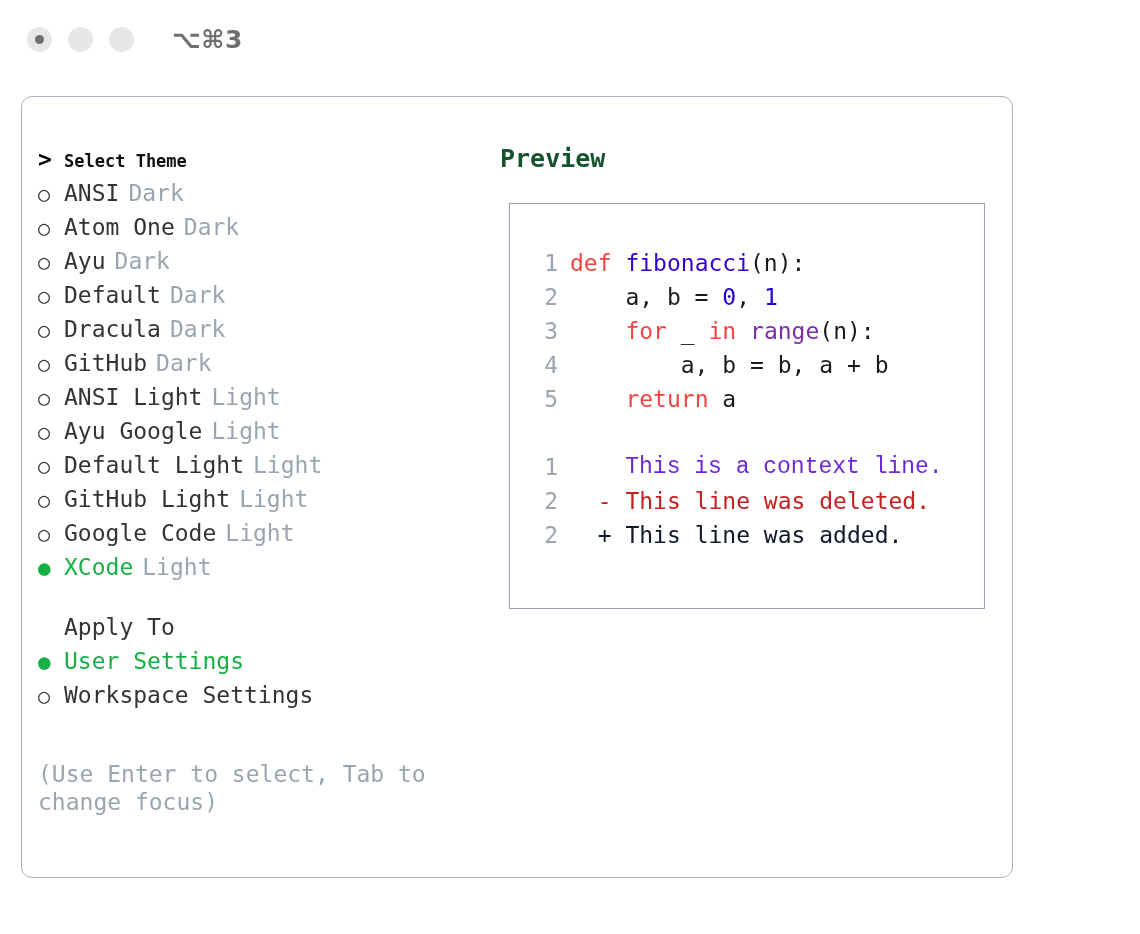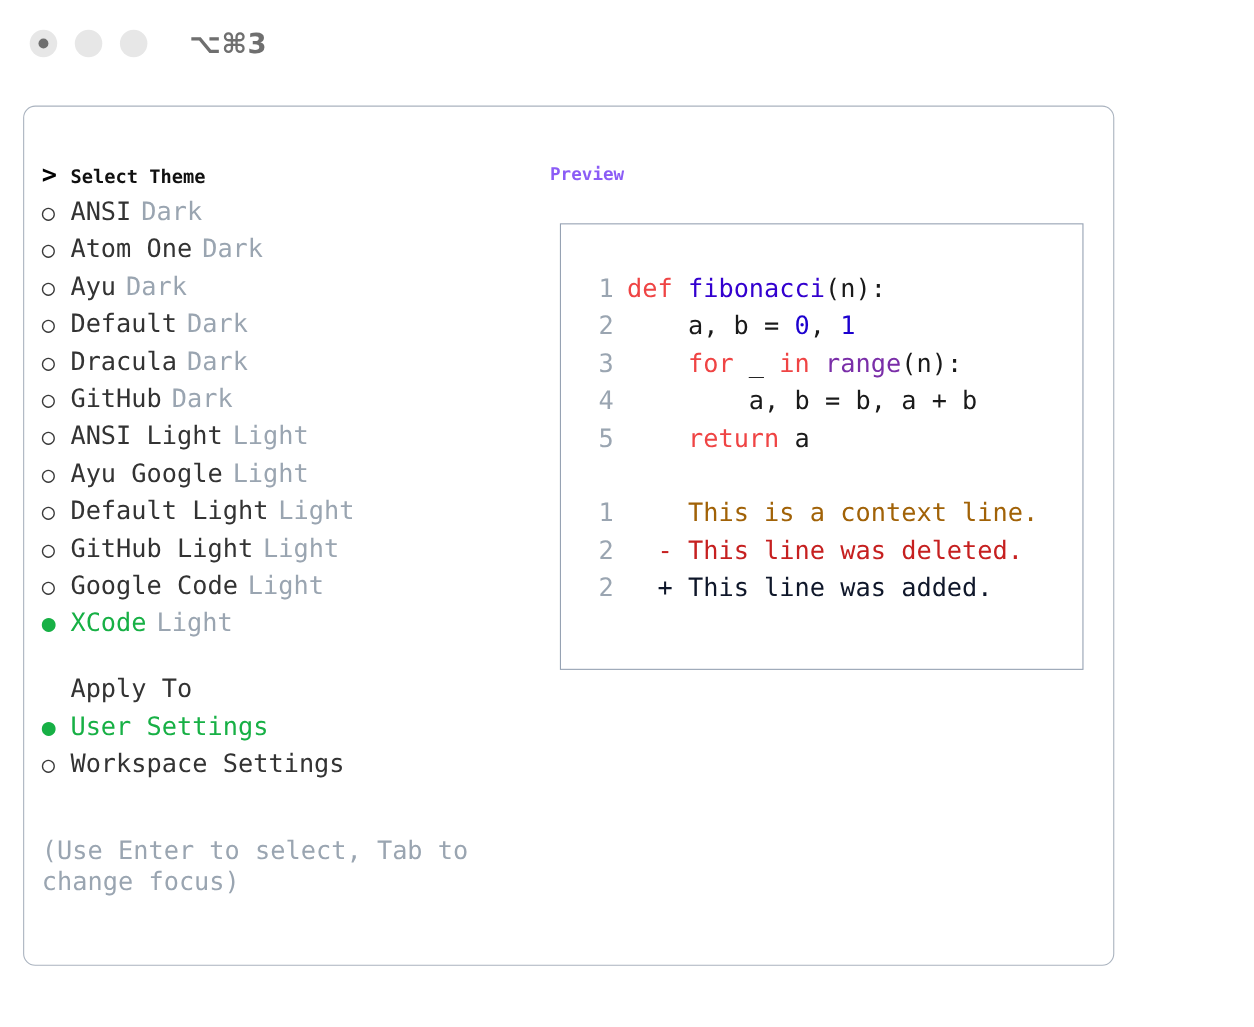--- a/index.html
+++ b/index.html
@@ -136,23 +136,23 @@
   }
 
   
   .right-col {
     position: absolute;
     left: 478px;
     top: 45px;
     width: 490px;
   }
   .preview-title {
-    font-size: 16px;
+    font-size: 25px;
     font-weight: bold;
-    color: #8b5cf6;
+    color: #14532d;
     line-height: 34px;
   }
   .preview-box {
     position: absolute;
     left: 487px;
     top: 106px;
     width: 476px;
     height: 406px;
     border: 1.6px solid #96a2b3;
     box-sizing: border-box;
@@ -180,21 +180,21 @@
     margin-right: 12px;
   }
   .code-blank { height: 34px; }
 
   .tok-kw   { color: #ef4444; }
   .tok-fn   { color: #3300cf; }
   .tok-call { color: #7a2ea8; }
   .tok-num  { color: #1c00cf; }
   .tok-plain{ color: #1a1a1a; }
 
-  .diff-ctx { color: #a16207; }
+  .diff-ctx { color: #6d28d9; font-family: Liberation Mono, monospace; }
   .diff-del { color: #c62020; }
   .diff-add { color: #0f172a; }
 </style>
 </head>
 <body>
 
 <div class="titlebar">
   <div class="dots">
     <div class="dot">
       <div class="dot-inner"></div>

